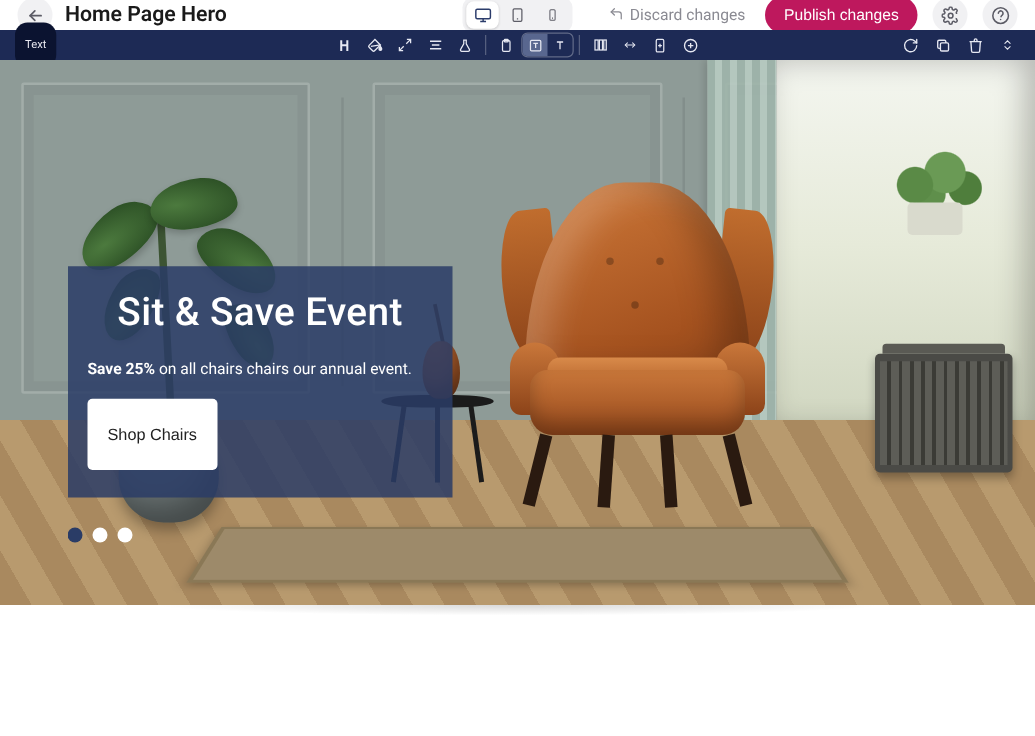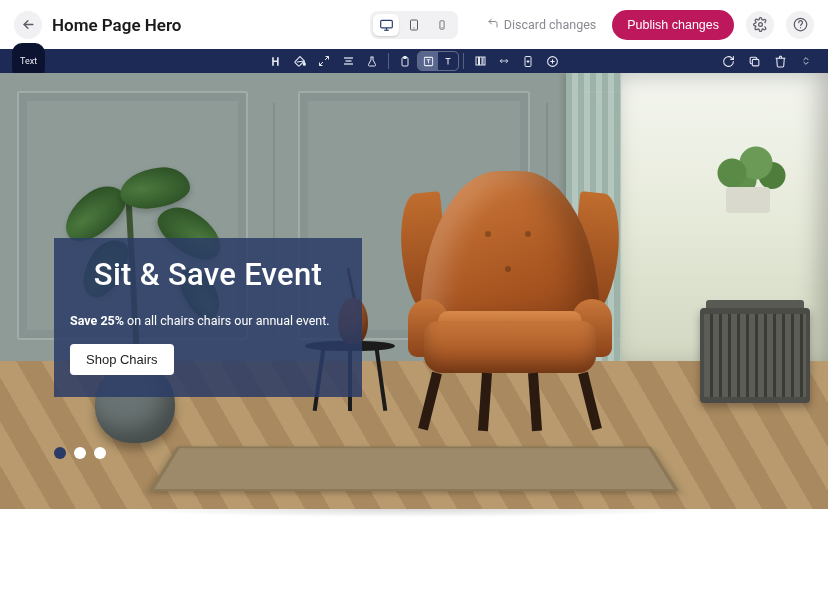--- a/index.html
+++ b/index.html
@@ -1,19 +1,19 @@
 <!DOCTYPE html>
 <html><head>
 <meta charset="utf-8">
 <style>
   * { box-sizing: border-box; margin: 0; padding: 0; }
   body { font-family: -apple-system, BlinkMacSystemFont, "Segoe UI", Roboto, Helvetica, Arial, sans-serif; background: #fff; width: 828px; height: 589px; overflow: hidden; }
   
   
-  .topbar { height: 49px; display: flex; align-items: center; padding: 0 14px; gap: 6px; }
+  .topbar { height: 24px; display: flex; align-items: center; padding: 0 14px; gap: 6px; }
   .back-btn { width: 28px; height: 28px; border-radius: 50%; background: #f1f1f3; display: flex; align-items: center; justify-content: center; cursor: pointer; color: #5c5c66; }
   .title { font-size: 17px; font-weight: 600; color: #1a1a1a; margin-left: 4px; flex-shrink: 0; }
   .topbar-spacer { flex: 1; }
   
   .device-group { display: flex; background: #f1f1f3; border-radius: 8px; padding: 3px; gap: 2px; position: absolute; left: 50%; transform: translateX(-50%); }
   .device-btn { width: 26px; height: 22px; border-radius: 6px; display: flex; align-items: center; justify-content: center; cursor: pointer; color: #5c5c66; }
   .device-btn.active { background: #fff; color: #2b3c6b; box-shadow: 0 1px 2px rgba(0,0,0,.15); }
   
   .discard { display: flex; align-items: flex-start; gap: 5px; color: #8a8a92; font-size: 12.5px; cursor: pointer; padding: 6px 10px; }
   .publish { background: #be185d; color: #fff; border: none; border-radius: 18px; font-size: 12.5px; font-weight: 500; padding: 8px 15px; cursor: pointer; }
@@ -91,21 +91,21 @@
   .chair .leg{position:absolute;bottom:0;width:10px;height:58px;background:#2a1a10;transform-origin:top center;}
   .chair .leg.a{left:42px;transform:rotate(14deg);} .chair .leg.b{left:92px;transform:rotate(4deg);} .chair .leg.c{right:92px;transform:rotate(-4deg);} .chair .leg.d{right:42px;transform:rotate(-14deg);}
   .chair .btn{position:absolute;width:6px;height:6px;border-radius:50%;background:rgba(0,0,0,.25);}
   .chair .b1{left:95px;top:60px;}.chair .b2{left:135px;top:60px;}.chair .b3{left:115px;top:95px;}
   
   
   .overlay-card { position: absolute; left: 54px; top: 165px; width: 308px; background: rgba(42,60,102,.85); padding: 18px 16px 22px 16px; color: #fff; }
   .overlay-card h1 { font-size: 31px; font-weight: 500; letter-spacing: .3px; margin-bottom: 20px; text-align: center; }
   .overlay-card p { font-size: 12.5px; margin-bottom: 16px; }
   .overlay-card p b { font-weight: 700; }
-  .cta { background: #fff; color: #222; border: none; border-radius: 4px; font-size: 13px; font-weight: 500; padding: 8px 16px; cursor: pointer; }
+  .cta { background: #fff; color: #222; border: none; border-radius: 4px; font-size: 13px; font-weight: 500; padding: 21px 16px; cursor: pointer; }
   
   
   .dots { position:absolute; left:54px; bottom:50px; display:flex; gap:8px; }
   .dot { width:12px; height:12px; border-radius:50%; background:#fff; cursor:pointer; }
   .dot.active { background:#2a3c66; }
   
   
   .canvas-shadow { height: 24px; background: radial-gradient(ellipse 50% 12px at 50% 0%, rgba(0,0,0,.15), transparent 70%); }
   
   svg { display:block; }

